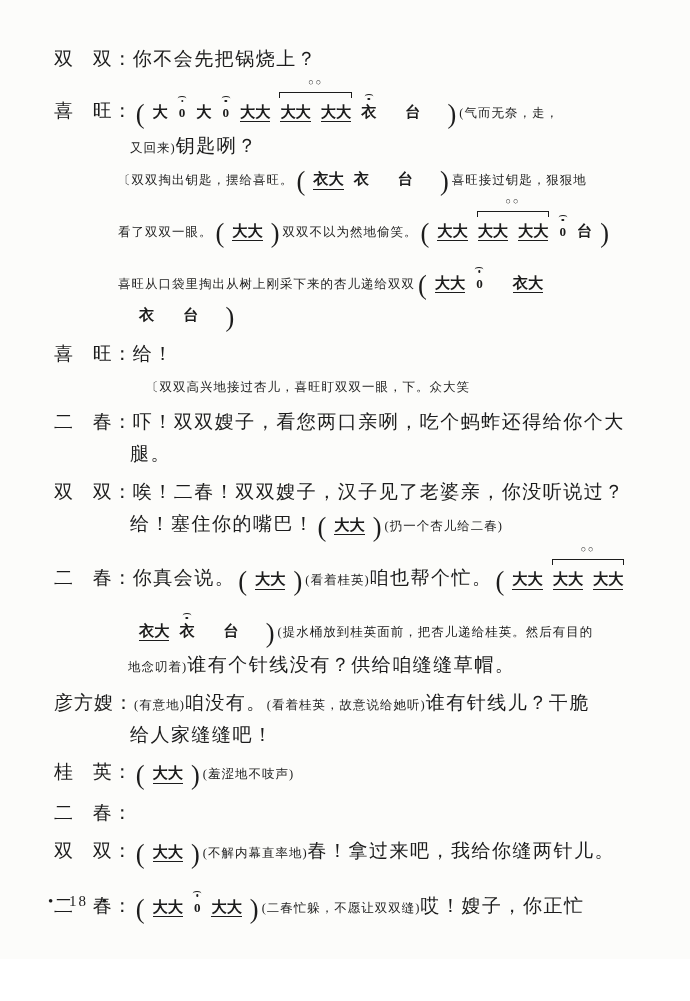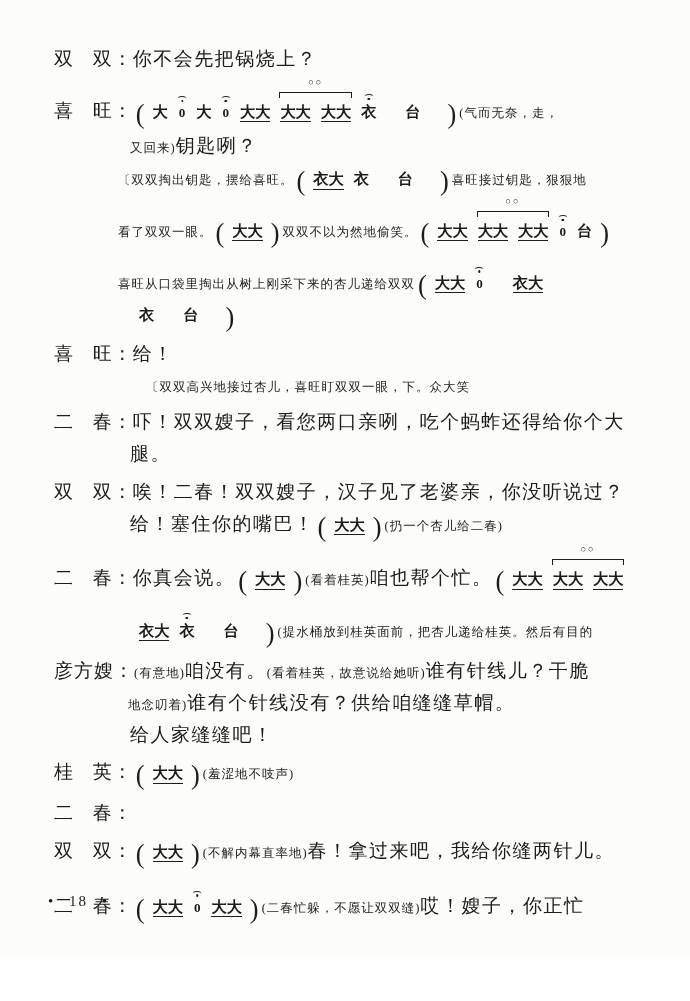--- a/index.html
+++ b/index.html
@@ -164,26 +164,26 @@
           </span></span>
       </div>
       <div class="line l-nc l-ho">
         <span class="content"><span class="nota">
             <span class="note u">衣大</span>
             <span class="note sp">衣<span class="fer"></span></span>
             <span class="note sp">台</span>
             <span class="pr">)</span>
           </span><span class="s">(提水桶放到桂英面前，把杏儿递给桂英。然后有目的</span></span>
       </div>
+      <div class="line l-sc">
+        <span class="content"><span class="s">地念叨着)</span><span class="t">谁有个针线没有？供给咱缝缝草帽。</span></span>
+      </div>
       <div class="line l-d">
         <span class="speaker">彦方嫂：</span>
         <span class="content"><span class="s">(有意地)</span><span class="t">咱没有。</span><span class="s">(看着桂英，故意说给她听)</span><span class="t">谁有针线儿？干脆</span></span>
-      </div>
-      <div class="line l-sc">
-        <span class="content"><span class="s">地念叨着)</span><span class="t">谁有个针线没有？供给咱缝缝草帽。</span></span>
       </div>
       <div class="line l-dc">
         <span class="content"><span class="t">给人家缝缝吧！</span></span>
       </div>
       <div class="line l-d">
         <span class="speaker">桂 英：</span>
         <span class="content"><span class="nota">
             <span class="pl">(</span>
             <span class="note u">大大</span>
             <span class="pr">)</span>

